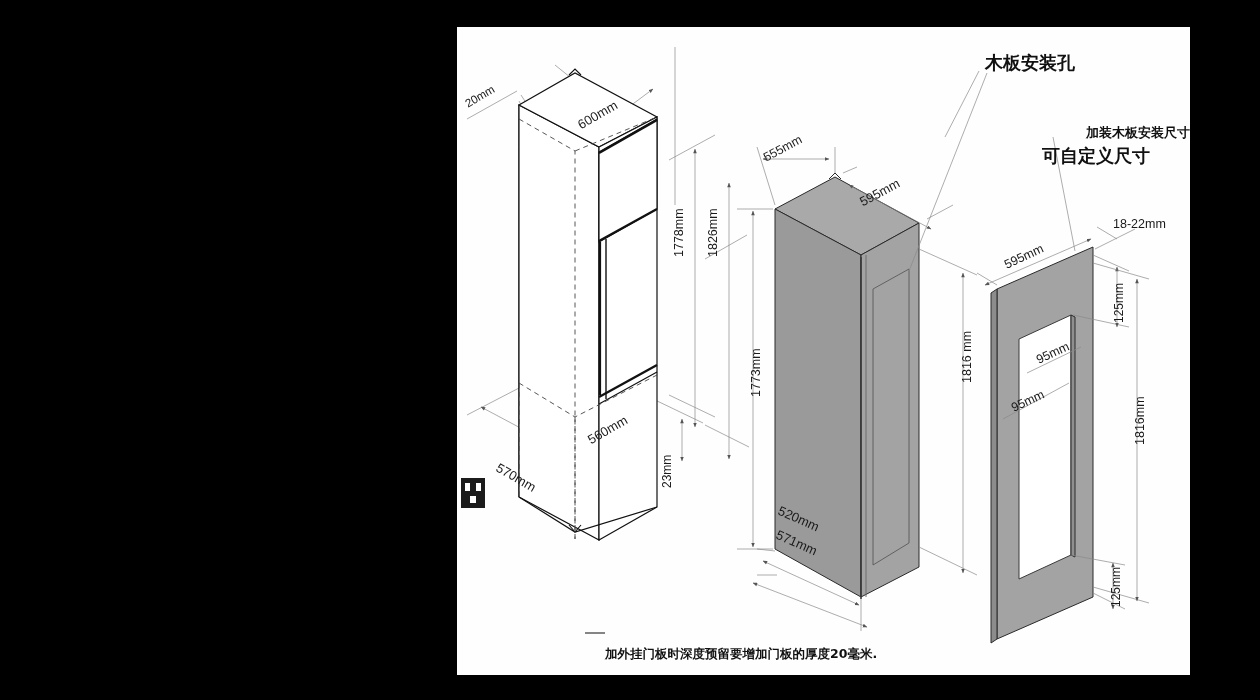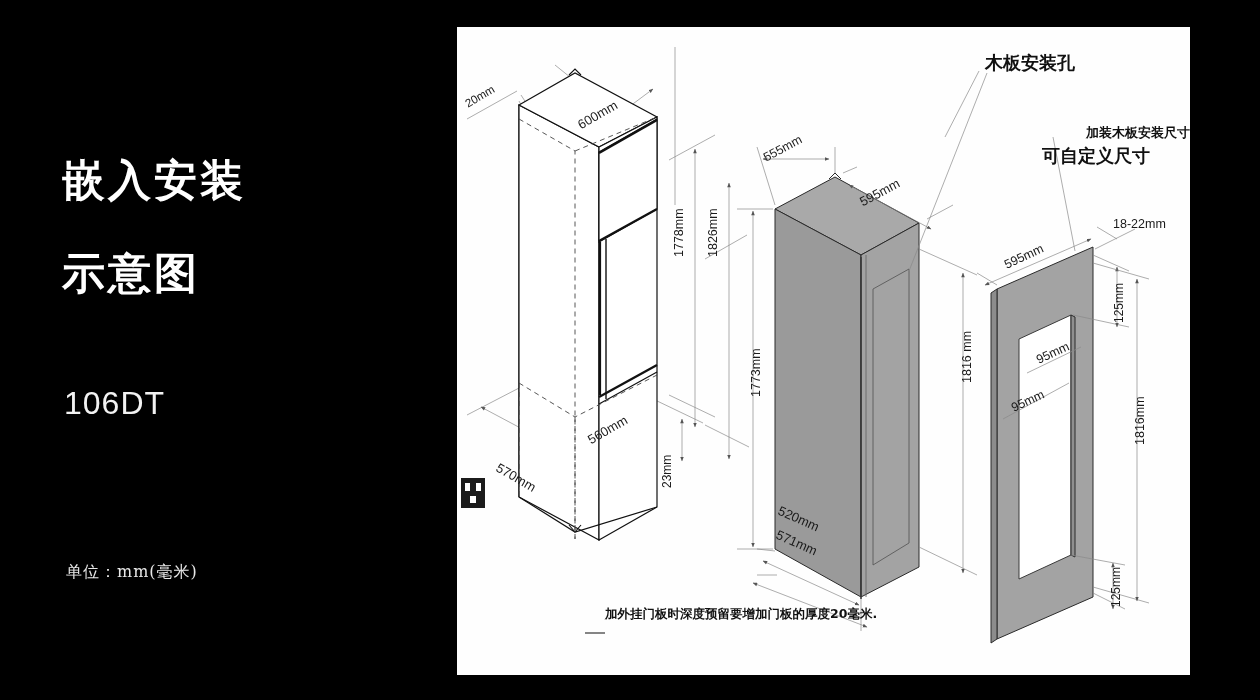--- a/index.html
+++ b/index.html
@@ -17,33 +17,27 @@
         font-family:"DejaVu Serif","Liberation Serif",serif;letter-spacing:1px;}
 
   
   #canvas{position:absolute;left:457px;top:27px;width:733px;height:648px;background:#fefefe;overflow:hidden;}
   #canvas svg{position:absolute;left:0;top:0;}
 
   .lbl{position:absolute;color:#1a1a1a;white-space:nowrap;font-size:11px;
        font-family:"Liberation Sans","DejaVu Sans",sans-serif;}
   .lbl-cn{font-family:"DejaVu Sans","Liberation Sans",sans-serif;font-weight:bold;color:#111;}
   .note{position:absolute;color:#111;white-space:nowrap;font-size:12.5px;font-weight:bold;
-        font-family:"DejaVu Sans","Liberation Sans",sans-serif;}
+        font-family:"DejaVu Sans","Liberation Sans",sans-serif;margin-top:40px;}
 </style>
 </head>
 <body>
 
 <div id="root">
 
-  <div id="left-panel">
-    <div class="title-line" id="title-1">嵌入安装</div>
-    <div class="title-line" id="title-2">示意图</div>
-    <div id="model">106DT</div>
-    <div id="unit">单位：mm(毫米)</div>
-  </div>
 
   <div id="canvas">
 
     <svg width="733" height="648" viewBox="0 0 733 648">
       <defs>
         <marker id="ah" markerWidth="7" markerHeight="7" refX="6" refY="2.6" orient="auto">
           <path d="M0,0 L6.5,2.6 L0,5.2 z" fill="#555"></path>
         </marker>
         <marker id="ahs" markerWidth="7" markerHeight="7" refX="0.5" refY="2.6" orient="auto">
           <path d="M6.5,0 L0,2.6 L6.5,5.2 z" fill="#555"></path>

